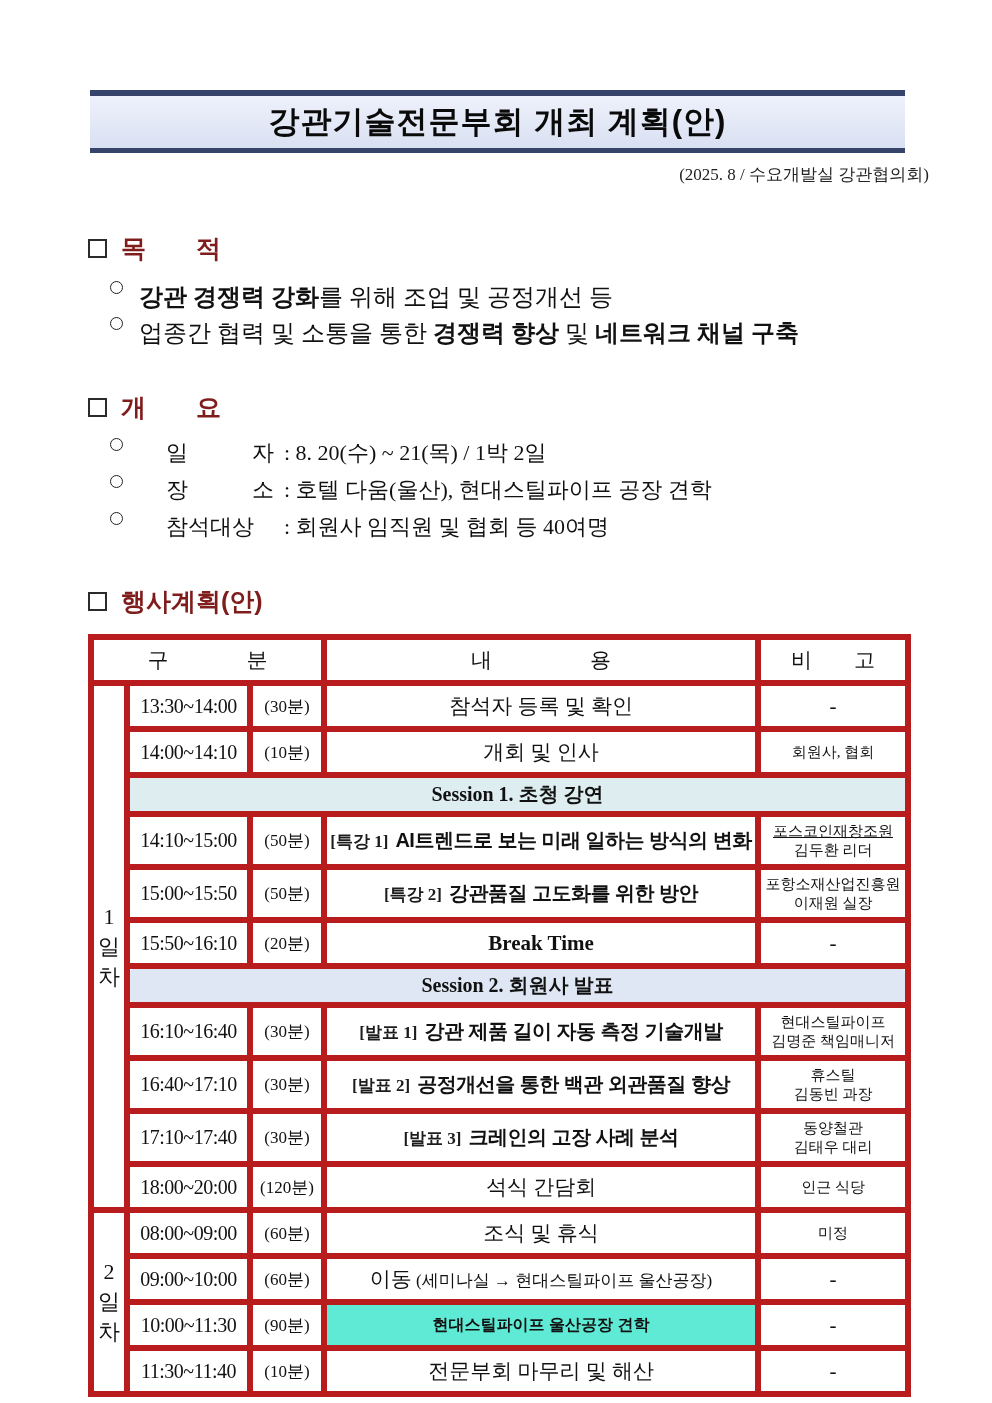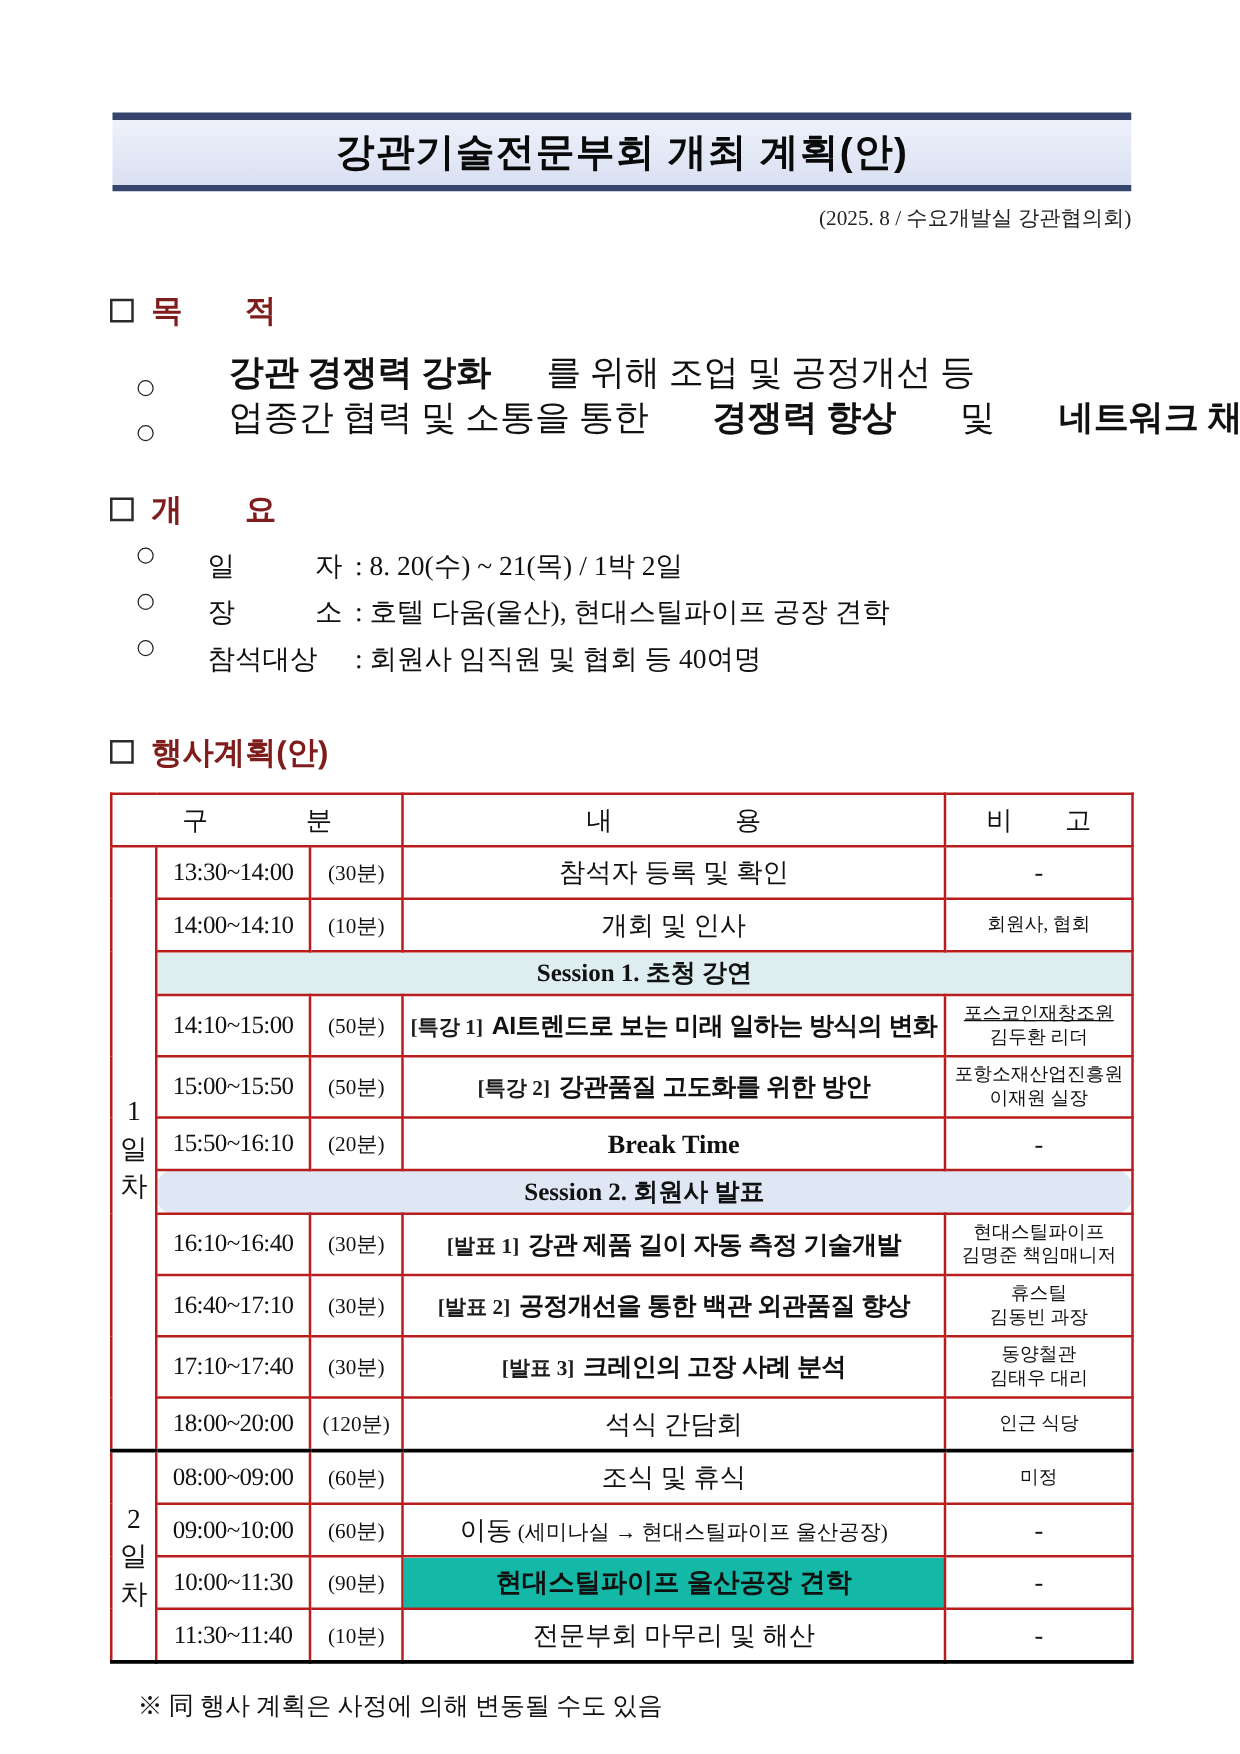--- a/index.html
+++ b/index.html
@@ -15,41 +15,41 @@
     border-top:6px solid #36436B;
     border-bottom:5px solid #36436B;
     background:linear-gradient(180deg,#EEF1FB 0%,#E3E8F6 55%,#D9E0F2 100%);
     height:52px; display:flex; align-items:center; justify-content:center;
   }
   .banner .ttl {
     font-family:"Liberation Sans","DejaVu Sans",sans-serif;
     font-weight:bold; font-size:31px; letter-spacing:1px; color:#0a0a0a;
   }
   .subtitle {
-    margin:10px 87px 0 0; text-align:right; font-size:17px; color:#222;
+    margin:10px 63px 0 0; text-align:right; font-size:17px; color:#222;
   }
 
   
   .sec-heading {
     margin:46px 0 0 88px; display:flex; align-items:center;
     font-family:"Liberation Sans","DejaVu Sans",sans-serif;
     font-weight:bold; font-size:25px; color:#7f1d1d;
   }
   .sec-heading.mt38 { margin-top:38px; }
   .sec-heading.mt36 { margin-top:36px; }
   .sq {
     display:inline-block; width:15px; height:15px; border:2px solid #2b2b2b;
     margin-right:14px; flex:0 0 auto;
   }
   .jt { display:inline-block; text-align:justify; text-align-last:justify; }
   .w100 { width:100px; }
 
   
   .bullets { margin:16px 0 0 110px; }
-  .bullet-line { display:flex; align-items:flex-end; height:36px; font-size:28px;gap:44px; }
+  .bullet-line { display:flex; align-items:flex-start; height:36px; font-size:24px; }
   .circ {
     display:inline-block; width:11px; height:11px; border:1.6px solid #222;
     border-radius:50%; margin:0 16px 0 0; flex:0 0 auto;
   }
   .b { font-weight:bold; }
   .bullet-line span { white-space:pre; }
 
   
   .ov { margin:14px 0 0 110px; }
   .ov-line { display:flex; align-items:flex-start; height:37px; font-size:22px; }
@@ -57,21 +57,21 @@
     text-align:justify; text-align-last:justify; margin-left:27px; }
   .ov-value { margin-left:10px; white-space:pre; }
 
   
   table.sched {
     border-collapse:collapse; table-layout:fixed;
     margin:16px 0 0 88px; width:817px;
     border-top:2px solid #000; border-bottom:3px solid #000;
   }
   table.sched td {
-    border:2px solid #b91c1c; text-align:center; vertical-align:middle;
+    border:6px solid #b91c1c; text-align:center; vertical-align:middle;
     padding:0; overflow:hidden;
   }
   tr.h40 td { height:40px; }
   tr.h33 td { height:33px; }
   tr.h47 td { height:47px; }
   td.thc { font-size:21px; }
   .hd1 { width:120px; } .hd2 { width:140px; } .hd3 { width:84px; }
   td.daycell { font-size:22px; line-height:30px; }
   td.time { font-size:20px; letter-spacing:-0.5px; }
   td.dur { font-size:17px; }
@@ -82,23 +82,23 @@
   .btitle {
     font-family:"Liberation Sans","DejaVu Sans",sans-serif;
     font-weight:bold; font-size:20px; margin-left:7px; letter-spacing:-0.5px;text-align:center;
   }
   td.rmk { font-size:15px; line-height:19px; }
   td.session {
     background:#DEEEF0; font-weight:bold; font-size:20px;
   }
   td.session.s2 { background:#DFE7F4;border-radius:14px; }
   td.hl {
-    background:#14b8a6;
+    background:#5eead4;
     font-family:"Liberation Sans","DejaVu Sans",sans-serif;
-    font-weight:bold; font-size:21px;
+    font-weight:bold; font-size:16px;
   }
   td.bold-c { font-weight:bold; }
   tr.day2first td { border-top:3px solid #000; }
   .u { text-decoration:underline; }
 
   
   .note { margin:20px 0 0 110px; font-size:20px; color:#111; }
 </style>
 </head>
 <body>

